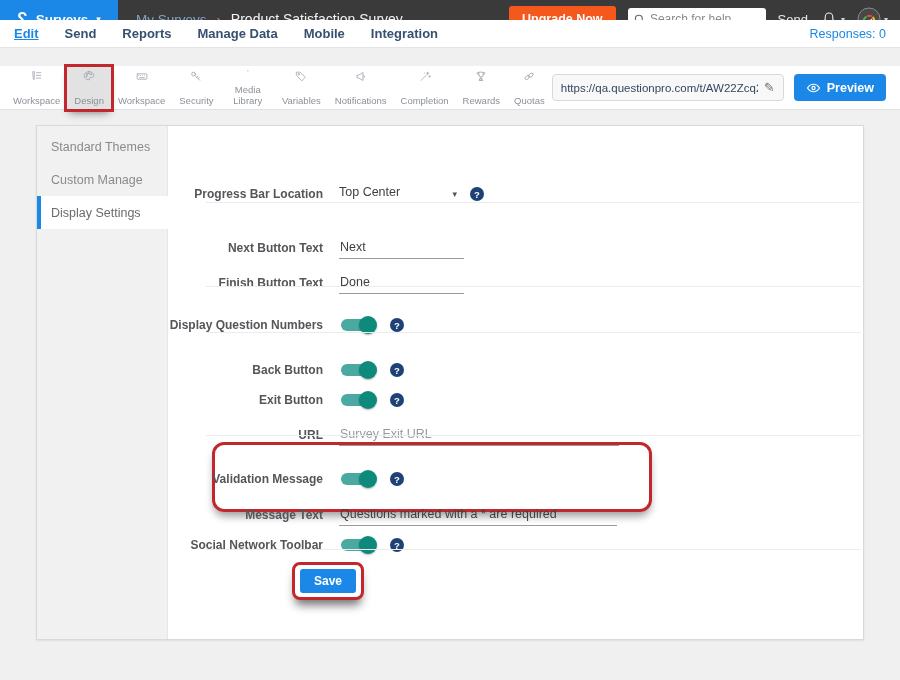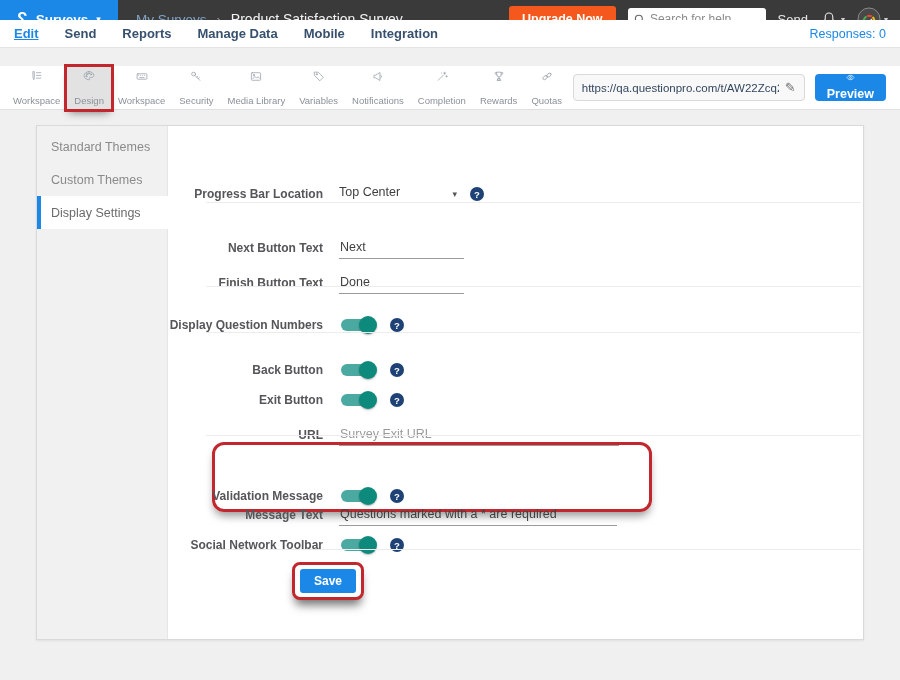--- a/index.html
+++ b/index.html
@@ -35,21 +35,21 @@
   .toolbar { position:absolute; top:66px; left:0; width:900px; height:44px; background:#fff; border-bottom:1px solid #E0E0E0; display:flex; align-items:center; padding:0 6px; }
   .tool-item { display:flex; flex-direction:column; align-items:center; justify-content:center; gap:12px; padding:3px 7px; height:42px; cursor:pointer; background:transparent; border:none; }
   .tool-item svg { width:20px; height:20px; stroke:#98A0AC; fill:none; stroke-width:1.4; stroke-linecap:round; stroke-linejoin:round; }
   .tool-label { font-size:9.5px; color:#8B9099; font-family:"Liberation Sans", sans-serif; }
   .tool-item.active { background:#E2E2E2; }
   .tool-item.annotated { box-shadow:0 0 0 3px #C1272D, 0 6px 8px -2px rgba(0,0,0,.45); }
   .toolbar-right { margin-left:auto; display:flex; align-items:center; gap:10px; padding-right:8px; }
   .url-chip { background:#F8F8F8; border:1px solid #D9D9D9; border-radius:4px; height:27px; width:232px; display:flex; align-items:center; padding:0 8px; gap:6px; cursor:pointer; }
   .url-text { font-size:11.5px; color:#33475E; white-space:nowrap; overflow:hidden; flex:1; }
   .pencil-icon { color:#707070; font-size:13px; }
-  .preview-btn { background:#1B87E6; border:none; border-radius:4px; height:27px; padding:0 12px; display:flex; align-items:center; gap:6px; color:#fff; font-size:12.5px; font-weight:bold; cursor:pointer;flex-direction:column; }
+  .preview-btn { background:#1B87E6; border:none; border-radius:4px; height:27px; padding:0 12px; display:flex; align-items:center; gap:6px; color:#fff; font-size:12.5px; font-weight:bold; cursor:pointer; }
   .preview-btn svg { width:15px; height:12px; stroke:#fff; fill:none; stroke-width:1.6; }
 
   
   .panel { position:absolute; left:36px; top:125px; width:828px; height:515px; background:#fff; border:1px solid #D9D9D9; box-shadow:0 1px 2px rgba(0,0,0,.07); }
   .side { position:absolute; left:0; top:0; bottom:0; width:131px; background:#F1F1F2; border-right:1px solid #E6E6E6; padding-top:4px; }
   .side-item { height:33px; display:flex; align-items:center; padding-left:14px; font-size:12.5px; color:#8A8A8A; cursor:pointer; position:relative; }
   .side-item.active { background:#fff; color:#6B6B6B; width:132px; }
   .side-item.active::before { content:""; position:absolute; left:0; top:0; bottom:0; width:4px; background:#1B87E6; }
 
   
@@ -234,21 +234,21 @@
           <circle cx="10" cy="8" r="2.1"></circle>
         </svg>
       <span>Preview</span>
     </button>
   </div>
 </div>
 
 <div class="panel">
   <div class="side">
     <div class="side-item">Standard Themes</div>
-    <div class="side-item">Custom Themes</div>
+    <div class="side-item">Custom Manage</div>
     <div class="side-item active">Display Settings</div>
   </div>
 
   <div class="form">
 
     <div class="row" style="top:39px;">
       <span class="flabel">Progress Bar Location</span>
       <span class="fctrl">
         <span class="select-ctrl">
           <span class="select-value">Top Center</span>
@@ -308,21 +308,21 @@
     <div class="row" style="top:280px;">
       <span class="flabel">URL</span>
       <span class="fctrl">
           <input class="text-input w-wide" placeholder="Survey Exit URL" style="">
         </span>
     </div>
     <div class="divider" style="top:309px;"></div>
 
     <div class="annot-overlay"></div>
 
-    <div class="row" style="top:341px;">
+    <div class="row" style="top:324px;">
       <span class="flabel">Validation Message</span>
       <span class="fctrl">
         <span class="toggle">
             <span class="track"></span>
             <span class="knob"></span>
           </span>
         <span class="help-q">?</span>
       </span>
     </div>
     <div class="row" style="top:360px;">

